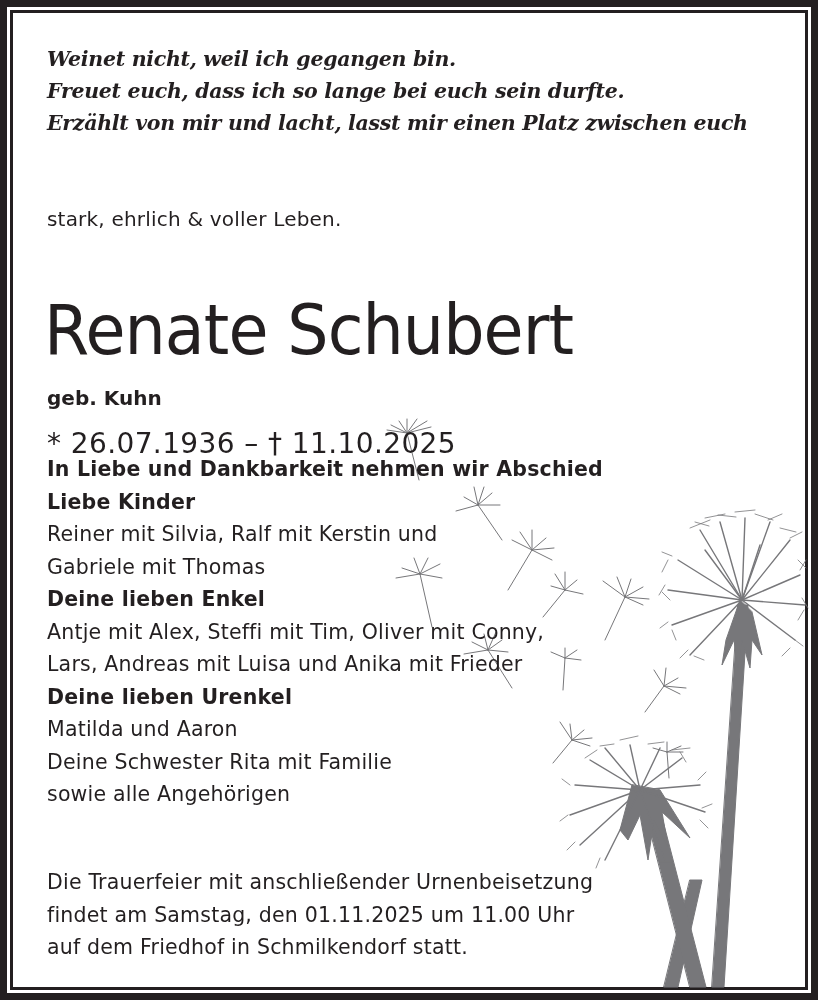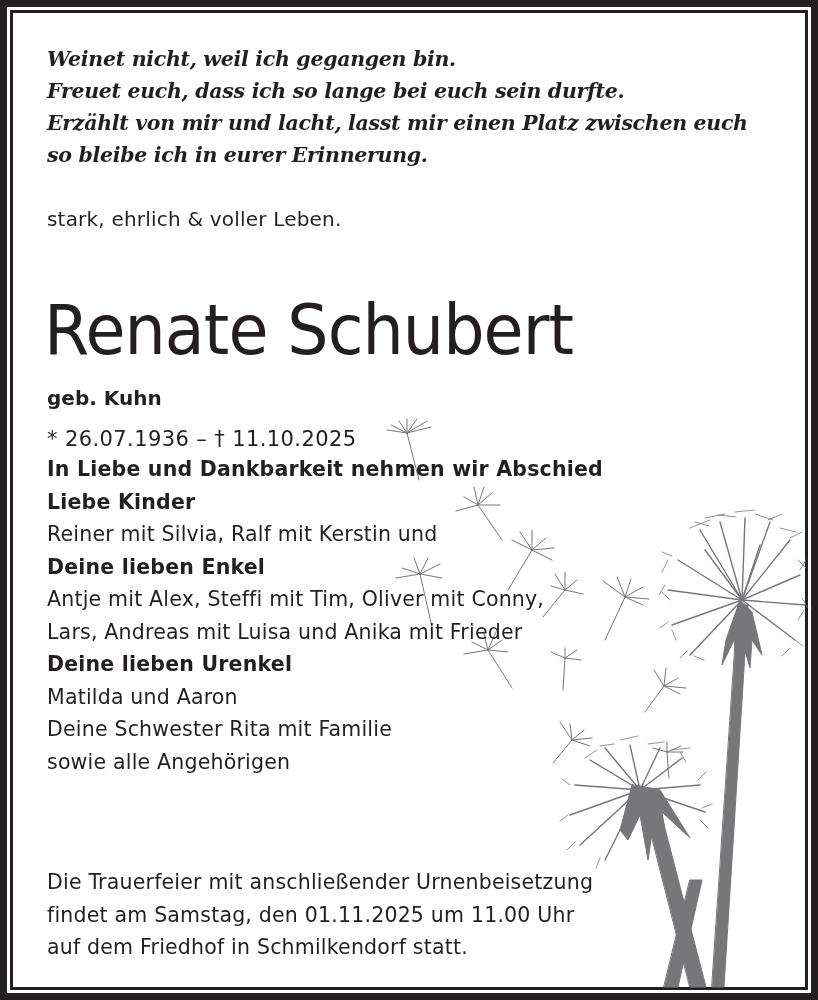--- a/index.html
+++ b/index.html
@@ -7,21 +7,21 @@
   .frame-outer { position: absolute; left: 0; top: 0; width: 818px; height: 1000px; background: #231f20; }
   .frame-gap { position: absolute; left: 7px; top: 7px; right: 7px; bottom: 7px; background: #ffffff; }
   .frame-inner { position: absolute; left: 10px; top: 10px; right: 10px; bottom: 10px; border: 3px solid #231f20; background: #ffffff; box-sizing: border-box; overflow: hidden; }
   .art { position: absolute; left: 0; top: 0; width: 818px; height: 1000px; pointer-events: none; }
   .content { position: absolute; left: 0; top: 0; width: 796px; height: 1000px; }
   .t { position: absolute; left: 47px; white-space: nowrap; color: #231f20; }
   .motto { font-family: "DejaVu Serif", serif; font-style: italic; font-weight: bold; font-size: 20.5px; line-height: 32px; letter-spacing: -0.3px; }
   .intro { font-size: 20px; line-height: 33px; letter-spacing: 0.2px; }
   .name { font-family: "DejaVu Sans", sans-serif; font-weight: normal; font-size: 70px; line-height: 80px; letter-spacing: -1px; transform: scaleX(0.93); transform-origin: left top; }
   .maiden { font-weight: bold; font-size: 20px; }
-  .dates { font-size: 21px; letter-spacing: 0.4px; }
+  .dates { font-size: 28px; letter-spacing: 0.4px; }
   .body-line { font-size: 20.5px; line-height: 32.5px; letter-spacing: 0.2px; }
   .bold { font-weight: bold; }
   .block { position: absolute; left: 47px; }
   .block div { white-space: nowrap; }
 </style>
 </head>
 <body>
 
 <div class="frame-outer">
   <div class="frame-gap"></div>
@@ -117,37 +117,37 @@
     </g>
   </g>
 </svg>
 
 <div class="content">
 
   <div class="block motto" style="top:43px;">
     <div>Weinet nicht, weil ich gegangen bin.</div>
     <div>Freuet euch, dass ich so lange bei euch sein durfte.</div>
     <div>Erzählt von mir und lacht, lasst mir einen Platz zwischen euch</div>
-    <div>so bleibe ich in eurer Erinnerung.</div>
   </div>
 
   <div class="block intro" style="top:203px;">
     <div>stark, ehrlich &amp; voller Leben.</div>
   </div>
 
   <div class="t name" style="top:290px; left:44px;">Renate Schubert</div>
 
   <div class="t maiden" style="top:386px;">geb. Kuhn</div>
 
   <div class="t dates" style="top:427px;">* 26.07.1936 – † 11.10.2025</div>
 
   <div class="block body-line" style="top:453px;">
     <div class="bold">In Liebe und Dankbarkeit nehmen wir Abschied</div>
     <div class="bold">Liebe Kinder</div>
     <div>Reiner mit Silvia, Ralf mit Kerstin und</div>
+    <div>Gabriele mit Thomas</div>
     <div class="bold">Deine lieben Enkel</div>
     <div>Antje mit Alex, Steffi mit Tim, Oliver mit Conny,</div>
     <div>Lars, Andreas mit Luisa und Anika mit Frieder</div>
     <div class="bold">Deine lieben Urenkel</div>
     <div>Matilda und Aaron</div>
     <div>Deine Schwester Rita mit Familie</div>
     <div>sowie alle Angehörigen</div>
   </div>
 
   <div class="block body-line" style="top:866px;">

